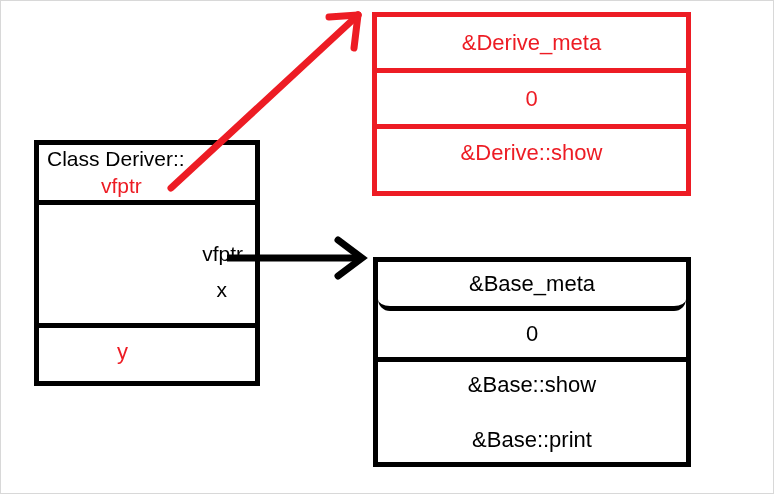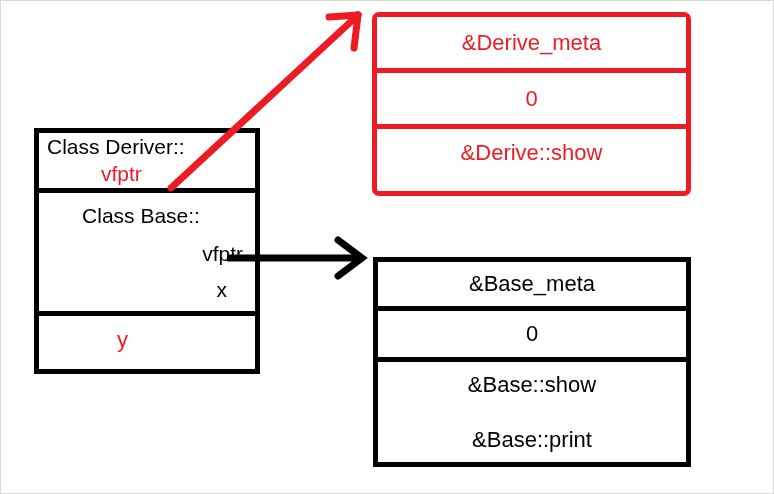--- a/index.html
+++ b/index.html
@@ -42,24 +42,24 @@
 
   .line {
     display: block;
     line-height: 1.05;
     white-space: nowrap;
   }
   .t-center { text-align: center; }
   .t-right  { text-align: right; }
 
   .blk { color: #000000; }
-  .red { color: #ED1C24; border-radius: 7px; }
+  .red { color: #ED1C24; }
 
   
-  #left-object { left: 33px; top: 127px; width: 226px; height: 246px; }
+  #left-object { left: 33px; top: 139px; width: 226px; height: 246px; }
   #left-cell-derived { height: 60px; }
   #left-cell-base    { height: 123px; }
   #left-cell-y       { height: 48px; }
 
   #left-cell-derived .line { font-size: 21px; }
   #lbl-class-deriver { padding-left: 8px; text-align: left; }
   #lbl-deriver-vfptr { padding-left: 62px; text-align: left; margin-top: 4px; }
 
   #left-cell-base .line { font-size: 21px; }
   #lbl-class-base  { padding-right: 12px; margin-top: 2px; }
@@ -69,21 +69,21 @@
   #left-cell-y .line { font-size: 22px; padding-left: 78px; text-align: left; }
 
   
   #derive-vtable { left: 371px; top: 11px; width: 319px; height: 184px; }
   #derive-vtable .cell { height: 56px; }
   #derive-vtable .cell:last-child { height: 48px; }
   #derive-vtable .line { font-size: 22px; }
 
   
   #base-vtable { left: 372px; top: 256px; width: 318px; height: 210px; }
-  #base-cell-meta { height: 49px; }
+  #base-cell-meta { height: 49px; border-radius: 12px; }
   #base-cell-zero { height: 51px; }
   #base-cell-fns  { height: 100px; gap: 10px; }
   #base-vtable .line { font-size: 22px; }
   #base-cell-fns .line + .line { margin-top: 21px; }
 
   
   #arrow-layer {
     position: absolute;
     left: 0; top: 0;
     width: 774px; height: 494px;
@@ -96,21 +96,20 @@
 <div id="canvas">
 
   <div class="obj-box black" id="left-object">
 
     <div class="cell divider-black" id="left-cell-derived">
       <span class="line blk" id="lbl-class-deriver">Class Deriver::</span>
       <span class="line red" id="lbl-deriver-vfptr">vfptr</span>
     </div>
 
     <div class="cell divider-black" id="left-cell-base">
-      <span class="line blk t-center" id="lbl-class-base">Class Base::</span>
       <span class="line blk t-right" id="lbl-base-vfptr">vfptr</span>
       <span class="line blk t-right" id="lbl-base-x">x</span>
     </div>
 
     <div class="cell" id="left-cell-y">
       <span class="line red">y</span>
     </div>
   </div>
 
   <div class="obj-box red" id="derive-vtable">

